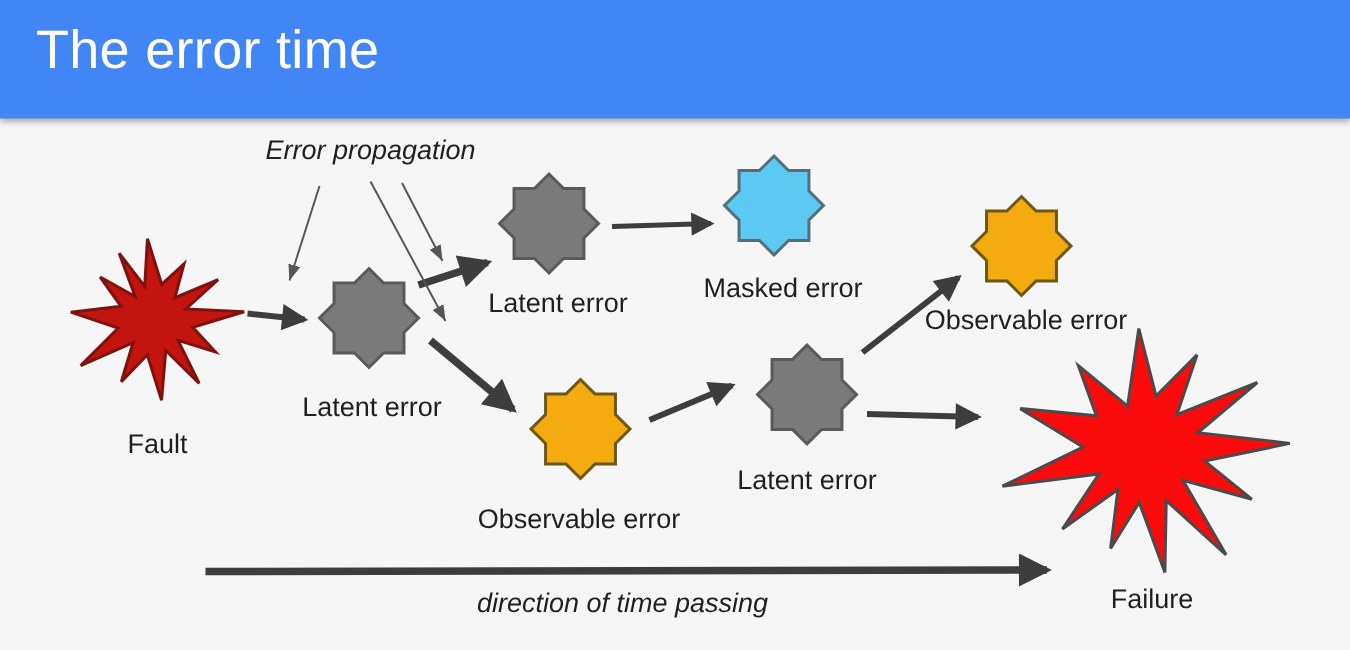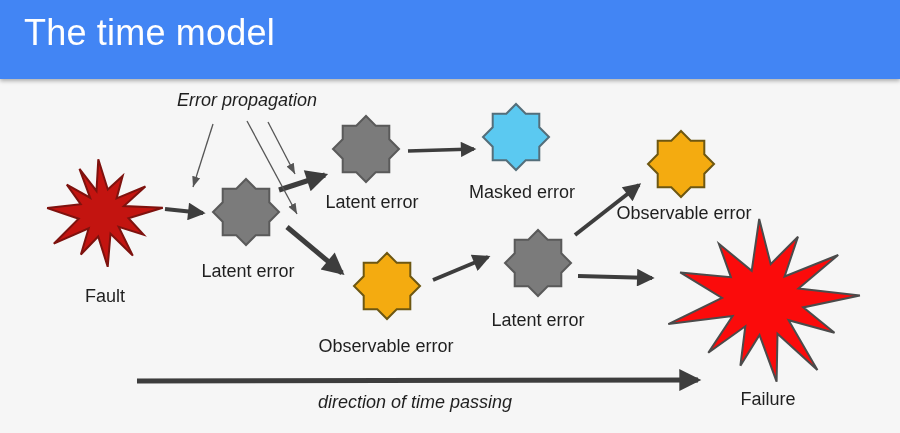--- a/index.html
+++ b/index.html
@@ -26,21 +26,21 @@
   .diagram-wrap{position:relative;width:900px;height:354px;z-index:1;}
   svg text{
     font-family:"Liberation Sans", sans-serif;
     fill:#1f1f1f;
   }
 </style>
 </head>
 <body style="background: rgb(246, 246, 246);">
 
 <div class="slide-header" style="background: rgb(66, 133, 244);">
-  <span class="slide-title" style="color: rgb(255, 255, 255);">The time model</span>
+  <span class="slide-title" style="color: rgb(255, 255, 255);">The error time</span>
 </div>
 
 <div class="diagram-wrap">
   <svg id="diagram-svg" width="900" height="354" viewBox="0 0 900 354">
       <defs>
         <marker id="mBig" viewBox="0 0 10 10" refX="8.5" refY="5" markerWidth="5.2" markerHeight="4.4" orient="auto">
           <path d="M0,0 L10,5 L0,10 Z" fill="#3d3d3d"></path>
         </marker>
         <marker id="mThin" viewBox="0 0 10 10" refX="9" refY="5" markerWidth="9" markerHeight="9" orient="auto">
           <path d="M0,1.5 L9,5 L0,8.5 Z" fill="#555555"></path>

